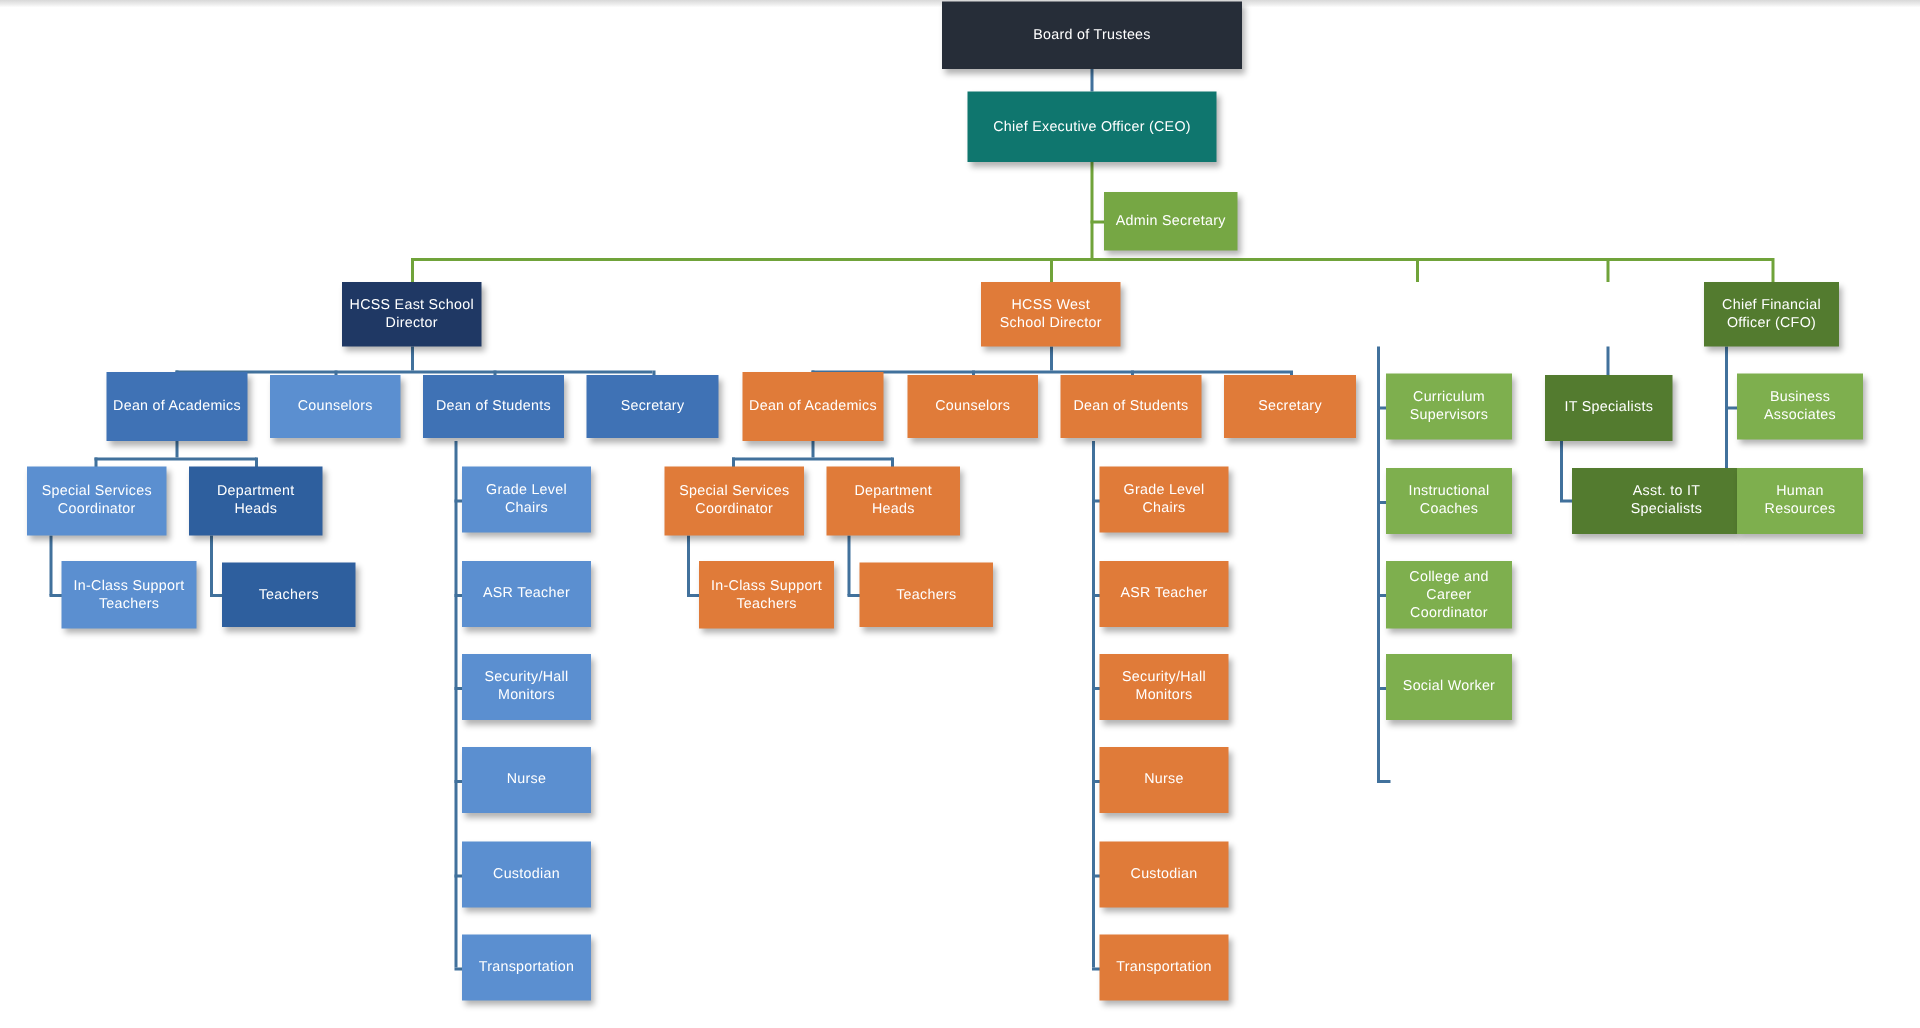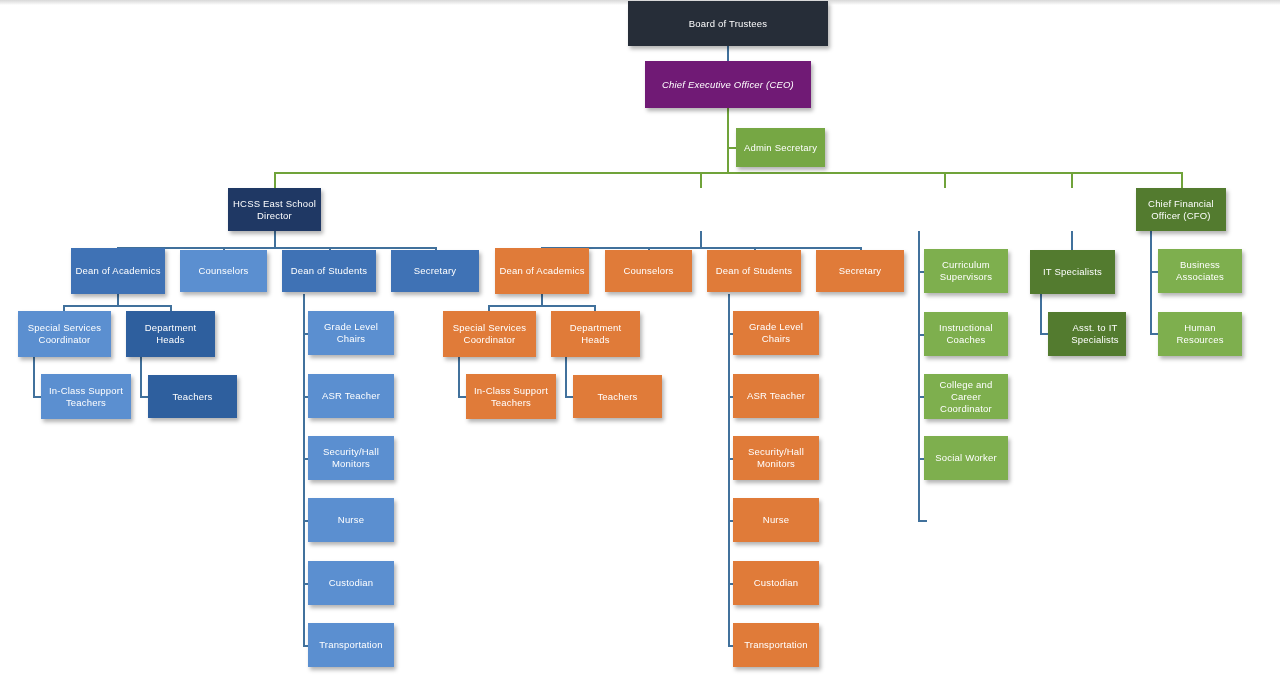--- a/index.html
+++ b/index.html
@@ -37,21 +37,21 @@
     letter-spacing: 0.2px;
     padding: 2px 4px;
     box-shadow: 2px 3px 4px rgba(0,0,0,0.30);
     z-index: 3;
     word-break: normal;
   }
   .node span { display: block; width: 100%; }
 
   
   .c-navy-darkest { background: #262d38; }
-  .c-olive-dark   { background: #701a75; font-style: italic; }
+  .c-olive-dark   { background: #0f766e; }
   .c-green-mid    { background: #76a744; }
   .c-green-dark   { background: #537B2F; }
   .c-green-light  { background: #7EAF4E; }
   .c-navy         { background: #1f3864; }
   .c-blue-dark    { background: #2e5f9e; }
   .c-blue-mid     { background: #3f72b5; }
   .c-blue-light   { background: #5b8fd0; }
   .c-orange       { background: #e07b39; }
 
   .conn {
@@ -199,20 +199,23 @@
   <div class="node c-blue-light" style="left:308px; top:498px; width:86px; height:44px;">
     <span>Nurse</span>
   </div>
   <div class="node c-blue-light" style="left:308px; top:561px; width:86px; height:44px;">
     <span>Custodian</span>
   </div>
   <div class="node c-blue-light" style="left:308px; top:623px; width:86px; height:44px;">
     <span>Transportation</span>
   </div>
 
+  <div class="node c-orange" style="left:654px; top:188px; width:93px; height:43px;">
+    <span>HCSS West School Director</span>
+  </div>
   <div class="node c-orange" style="left:495px; top:248px; width:94px; height:46px;">
     <span>Dean of Academics</span>
   </div>
   <div class="node c-orange" style="left:605px; top:250px; width:87px; height:42px;">
     <span>Counselors</span>
   </div>
   <div class="node c-orange" style="left:707px; top:250px; width:94px; height:42px;">
     <span>Dean of Students</span>
   </div>
   <div class="node c-orange" style="left:816px; top:250px; width:88px; height:42px;">
@@ -258,21 +261,21 @@
   <div class="node c-green-light" style="left:924px; top:436px; width:84px; height:44px;">
     <span>Social Worker</span>
   </div>
   <div class="node c-green-light" style="left:924px; top:374px; width:84px; height:45px;">
     <span>College and Career Coordinator</span>
   </div>
 
   <div class="node c-green-dark" style="left:1030px; top:250px; width:85px; height:44px;align-items:center;">
     <span>IT Specialists</span>
   </div>
-  <div class="node c-green-dark" style="left:1048px; top:312px; width:78px; height:44px;padding-left:20px;">
+  <div class="node c-green-dark" style="left:1048px; top:312px; width:110px; height:44px;padding-left:20px;">
     <span>Asst. to IT Specialists</span>
   </div>
 
   <div class="node c-green-dark" style="left:1136px; top:188px; width:90px; height:43px;">
     <span>Chief Financial Officer (CFO)</span>
   </div>
   <div class="node c-green-light" style="left:1158px; top:249px; width:84px; height:44px;">
     <span>Business Associates</span>
   </div>
   <div class="node c-green-light" style="left:1158px; top:312px; width:84px; height:44px;">

